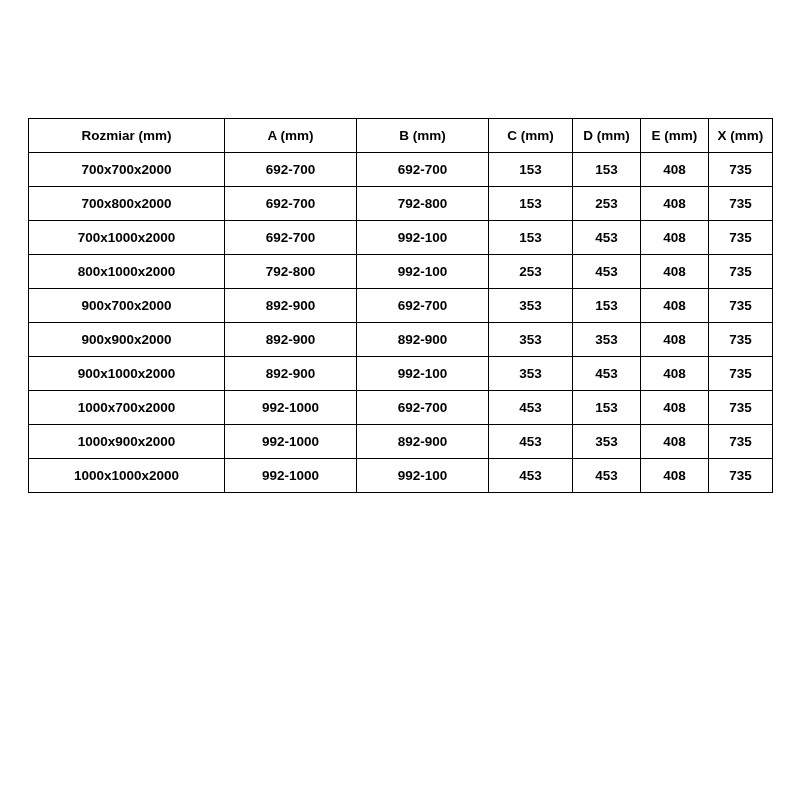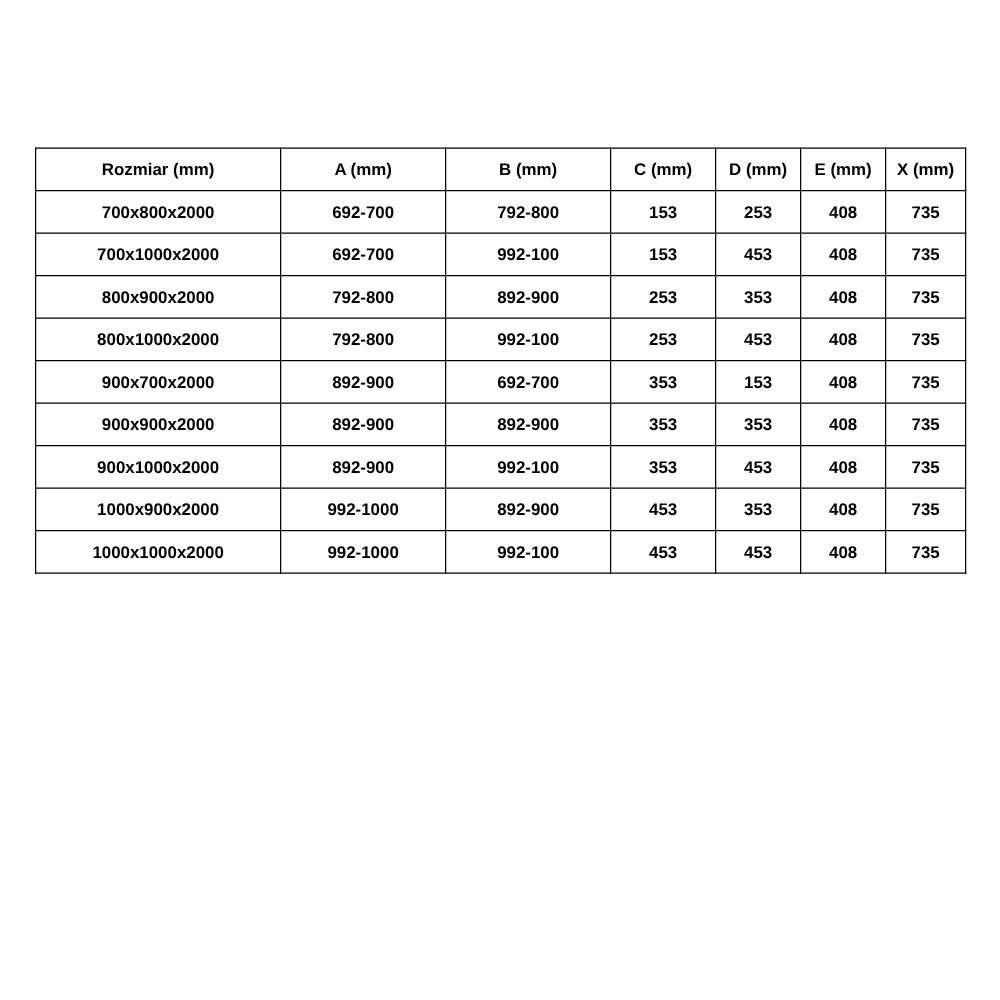--- a/index.html
+++ b/index.html
@@ -71,43 +71,43 @@
         <th>A (mm)</th>
         <th>B (mm)</th>
         <th>C (mm)</th>
         <th>D (mm)</th>
         <th>E (mm)</th>
         <th>X (mm)</th>
       </tr>
     </thead>
     <tbody>
       <tr>
+        <td>700x700x2000</td>
+        <td>692-700</td>
+        <td>692-700</td>
+        <td>153</td>
+        <td>153</td>
+        <td>408</td>
+        <td>735</td>
+      </tr>
+      <tr>
         <td>700x800x2000</td>
         <td>692-700</td>
         <td>792-800</td>
         <td>153</td>
         <td>253</td>
         <td>408</td>
         <td>735</td>
       </tr>
       <tr>
         <td>700x1000x2000</td>
         <td>692-700</td>
         <td>992-100</td>
         <td>153</td>
         <td>453</td>
-        <td>408</td>
-        <td>735</td>
-      </tr>
-      <tr>
-        <td>800x900x2000</td>
-        <td>792-800</td>
-        <td>892-900</td>
-        <td>253</td>
-        <td>353</td>
         <td>408</td>
         <td>735</td>
       </tr>
       <tr>
         <td>800x1000x2000</td>
         <td>792-800</td>
         <td>992-100</td>
         <td>253</td>
         <td>453</td>
         <td>408</td>
@@ -134,20 +134,29 @@
       <tr>
         <td>900x1000x2000</td>
         <td>892-900</td>
         <td>992-100</td>
         <td>353</td>
         <td>453</td>
         <td>408</td>
         <td>735</td>
       </tr>
       <tr>
+        <td>1000x700x2000</td>
+        <td>992-1000</td>
+        <td>692-700</td>
+        <td>453</td>
+        <td>153</td>
+        <td>408</td>
+        <td>735</td>
+      </tr>
+      <tr>
         <td>1000x900x2000</td>
         <td>992-1000</td>
         <td>892-900</td>
         <td>453</td>
         <td>353</td>
         <td>408</td>
         <td>735</td>
       </tr>
       <tr>
         <td>1000x1000x2000</td>

